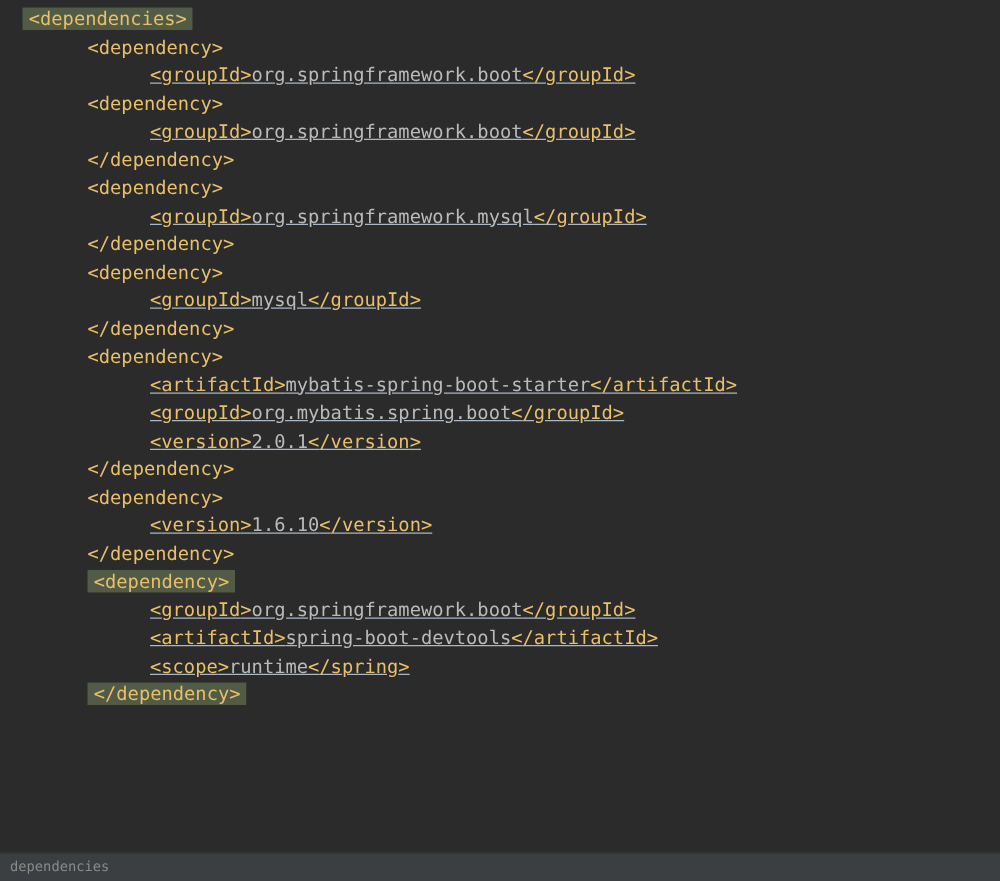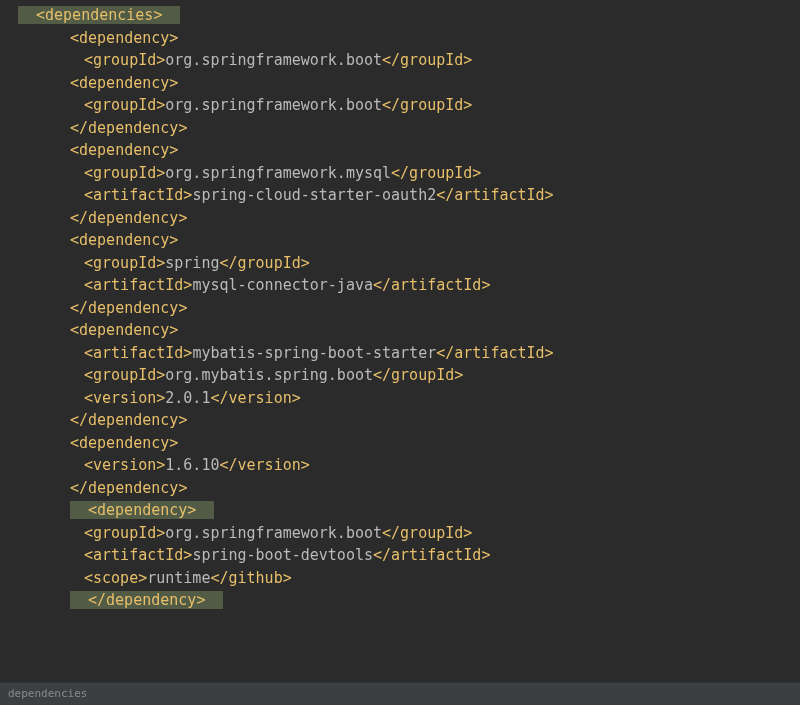--- a/index.html
+++ b/index.html
@@ -19,78 +19,76 @@
   }
   .line {
     white-space: pre;
     padding-left: 18px;
   }
   .tag-bracket { color: #e8bf6a; }
   .tag-name { color: #e8bf6a; }
   .text-content { color: #bababa; }
   .highlight-tag {
     background: #515b45;
-    padding: 0 18px;
+    padding: 0 5px;
     text-align: right;
   }
   .highlight-tag .tag-bracket,
   .highlight-tag .tag-name {
     color: #e8bf6a;
   }
   .breadcrumb {
     position: absolute;
     bottom: 0;
     left: 0;
     right: 0;
     background: #3c3f41;
     color: #8a8a8a;
     font-size: 11px;
     padding: 3px 8px;
     border-top: 1px solid #323232;
   }
   .indent1 { padding-left: 70px; }
-  .indent2 { padding-left: 84px; }
+  .indent2 { padding-left: 120px; text-decoration: underline; }
 </style>
 </head>
 <body>
 
 <div class="editor">
 
   <div class="line"><span class="highlight-tag"><span class="tag-bracket">&lt;</span><span class="tag-name">dependencies</span><span class="tag-bracket">&gt;</span></span></div>
 
   <div class="line indent1"><span class="tag-bracket">&lt;</span><span class="tag-name">dependency</span><span class="tag-bracket">&gt;</span></div>
   <div class="line indent2"><span class="tag-bracket">&lt;</span><span class="tag-name">groupId</span><span class="tag-bracket">&gt;</span><span class="text-content">org.springframework.boot</span><span class="tag-bracket">&lt;</span><span class="tag-name">/groupId</span><span class="tag-bracket">&gt;</span></div>
 
   <div class="line indent1"><span class="tag-bracket">&lt;</span><span class="tag-name">dependency</span><span class="tag-bracket">&gt;</span></div>
   <div class="line indent2"><span class="tag-bracket">&lt;</span><span class="tag-name">groupId</span><span class="tag-bracket">&gt;</span><span class="text-content">org.springframework.boot</span><span class="tag-bracket">&lt;</span><span class="tag-name">/groupId</span><span class="tag-bracket">&gt;</span></div>
   <div class="line indent1"><span class="tag-bracket">&lt;</span><span class="tag-name">/dependency</span><span class="tag-bracket">&gt;</span></div>
 
   <div class="line indent1"><span class="tag-bracket">&lt;</span><span class="tag-name">dependency</span><span class="tag-bracket">&gt;</span></div>
   <div class="line indent2"><span class="tag-bracket">&lt;</span><span class="tag-name">groupId</span><span class="tag-bracket">&gt;</span><span class="text-content">org.springframework.mysql</span><span class="tag-bracket">&lt;</span><span class="tag-name">/groupId</span><span class="tag-bracket">&gt;</span></div>
-  <div class="line indent2"><span class="tag-bracket">&lt;</span><span class="tag-name">artifactId</span><span class="tag-bracket">&gt;</span><span class="text-content">spring-cloud-starter-oauth2</span><span class="tag-bracket">&lt;</span><span class="tag-name">/artifactId</span><span class="tag-bracket">&gt;</span></div>
   <div class="line indent1"><span class="tag-bracket">&lt;</span><span class="tag-name">/dependency</span><span class="tag-bracket">&gt;</span></div>
 
   <div class="line indent1"><span class="tag-bracket">&lt;</span><span class="tag-name">dependency</span><span class="tag-bracket">&gt;</span></div>
-  <div class="line indent2"><span class="tag-bracket">&lt;</span><span class="tag-name">groupId</span><span class="tag-bracket">&gt;</span><span class="text-content">spring</span><span class="tag-bracket">&lt;</span><span class="tag-name">/groupId</span><span class="tag-bracket">&gt;</span></div>
-  <div class="line indent2"><span class="tag-bracket">&lt;</span><span class="tag-name">artifactId</span><span class="tag-bracket">&gt;</span><span class="text-content">mysql-connector-java</span><span class="tag-bracket">&lt;</span><span class="tag-name">/artifactId</span><span class="tag-bracket">&gt;</span></div>
+  <div class="line indent2"><span class="tag-bracket">&lt;</span><span class="tag-name">groupId</span><span class="tag-bracket">&gt;</span><span class="text-content">mysql</span><span class="tag-bracket">&lt;</span><span class="tag-name">/groupId</span><span class="tag-bracket">&gt;</span></div>
   <div class="line indent1"><span class="tag-bracket">&lt;</span><span class="tag-name">/dependency</span><span class="tag-bracket">&gt;</span></div>
 
   <div class="line indent1"><span class="tag-bracket">&lt;</span><span class="tag-name">dependency</span><span class="tag-bracket">&gt;</span></div>
   <div class="line indent2"><span class="tag-bracket">&lt;</span><span class="tag-name">artifactId</span><span class="tag-bracket">&gt;</span><span class="text-content">mybatis-spring-boot-starter</span><span class="tag-bracket">&lt;</span><span class="tag-name">/artifactId</span><span class="tag-bracket">&gt;</span></div>
   <div class="line indent2"><span class="tag-bracket">&lt;</span><span class="tag-name">groupId</span><span class="tag-bracket">&gt;</span><span class="text-content">org.mybatis.spring.boot</span><span class="tag-bracket">&lt;</span><span class="tag-name">/groupId</span><span class="tag-bracket">&gt;</span></div>
   <div class="line indent2"><span class="tag-bracket">&lt;</span><span class="tag-name">version</span><span class="tag-bracket">&gt;</span><span class="text-content">2.0.1</span><span class="tag-bracket">&lt;</span><span class="tag-name">/version</span><span class="tag-bracket">&gt;</span></div>
   <div class="line indent1"><span class="tag-bracket">&lt;</span><span class="tag-name">/dependency</span><span class="tag-bracket">&gt;</span></div>
 
   <div class="line indent1"><span class="tag-bracket">&lt;</span><span class="tag-name">dependency</span><span class="tag-bracket">&gt;</span></div>
   <div class="line indent2"><span class="tag-bracket">&lt;</span><span class="tag-name">version</span><span class="tag-bracket">&gt;</span><span class="text-content">1.6.10</span><span class="tag-bracket">&lt;</span><span class="tag-name">/version</span><span class="tag-bracket">&gt;</span></div>
   <div class="line indent1"><span class="tag-bracket">&lt;</span><span class="tag-name">/dependency</span><span class="tag-bracket">&gt;</span></div>
 
   <div class="line indent1"><span class="highlight-tag"><span class="tag-bracket">&lt;</span><span class="tag-name">dependency</span><span class="tag-bracket">&gt;</span></span></div>
   <div class="line indent2"><span class="tag-bracket">&lt;</span><span class="tag-name">groupId</span><span class="tag-bracket">&gt;</span><span class="text-content">org.springframework.boot</span><span class="tag-bracket">&lt;</span><span class="tag-name">/groupId</span><span class="tag-bracket">&gt;</span></div>
   <div class="line indent2"><span class="tag-bracket">&lt;</span><span class="tag-name">artifactId</span><span class="tag-bracket">&gt;</span><span class="text-content">spring-boot-devtools</span><span class="tag-bracket">&lt;</span><span class="tag-name">/artifactId</span><span class="tag-bracket">&gt;</span></div>
-  <div class="line indent2"><span class="tag-bracket">&lt;</span><span class="tag-name">scope</span><span class="tag-bracket">&gt;</span><span class="text-content">runtime</span><span class="tag-bracket">&lt;</span><span class="tag-name">/github</span><span class="tag-bracket">&gt;</span></div>
+  <div class="line indent2"><span class="tag-bracket">&lt;</span><span class="tag-name">scope</span><span class="tag-bracket">&gt;</span><span class="text-content">runtime</span><span class="tag-bracket">&lt;</span><span class="tag-name">/spring</span><span class="tag-bracket">&gt;</span></div>
   <div class="line indent1"><span class="highlight-tag"><span class="tag-bracket">&lt;</span><span class="tag-name">/dependency</span><span class="tag-bracket">&gt;</span></span></div>
 
 </div>
 
 <div class="breadcrumb">
   <span>dependencies</span>
 </div>
 
 </body></html>

